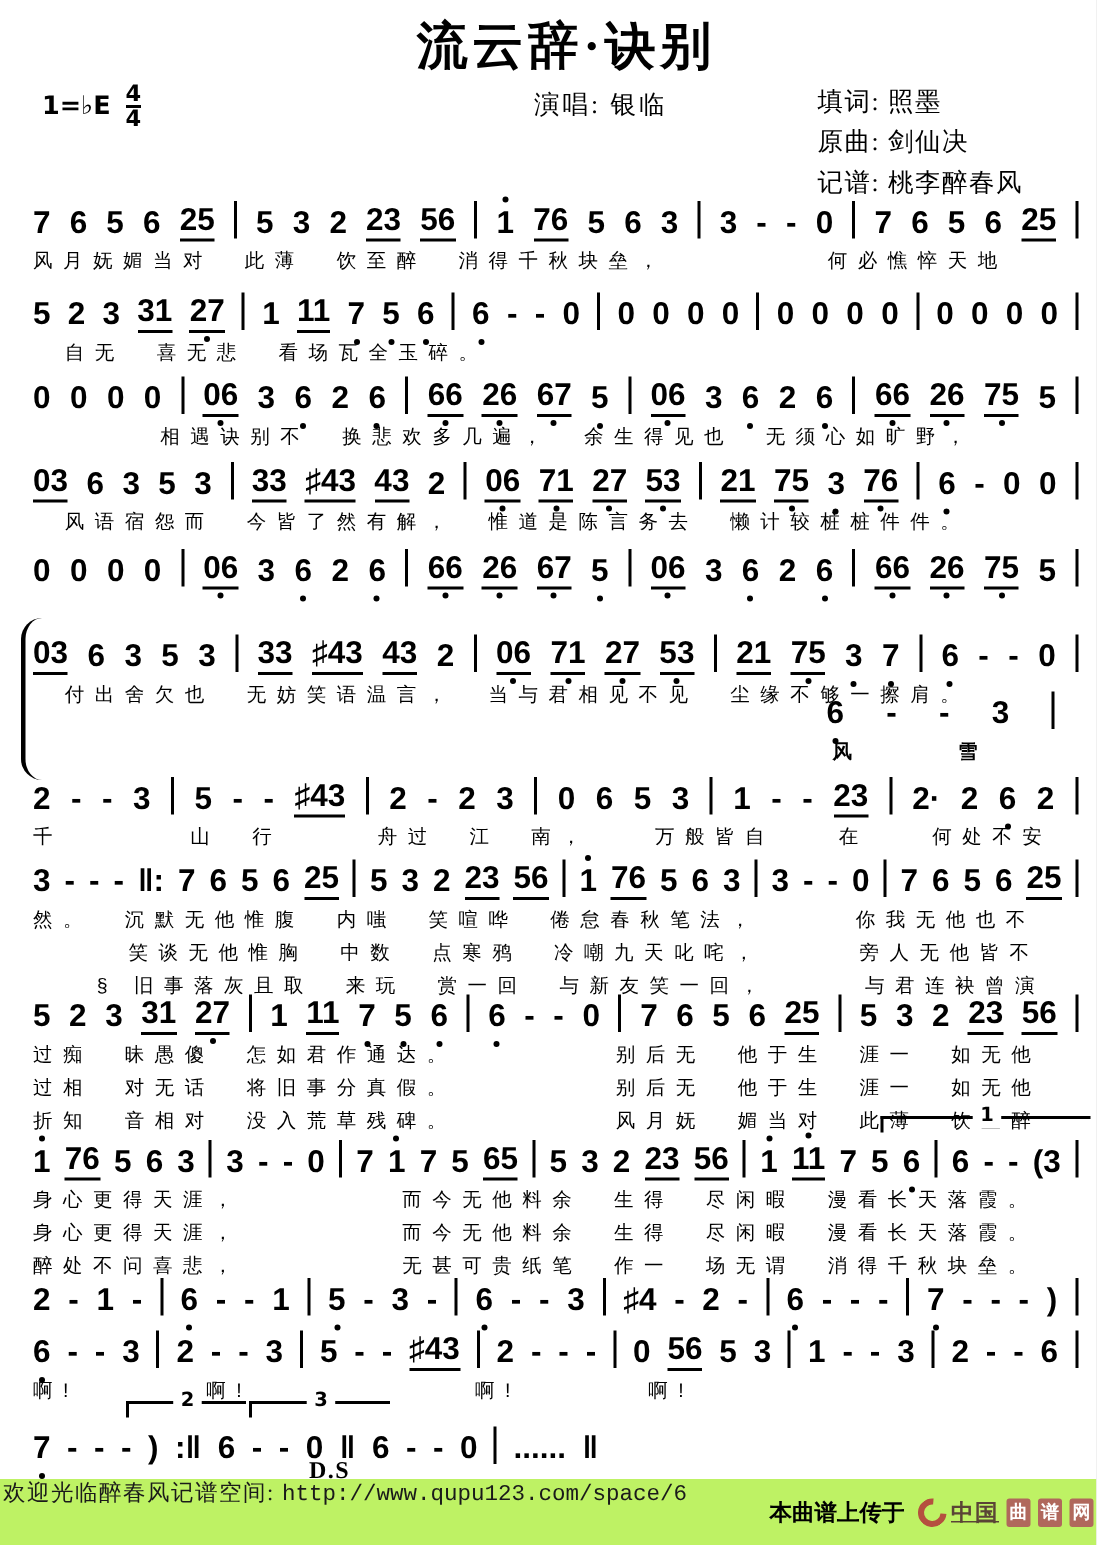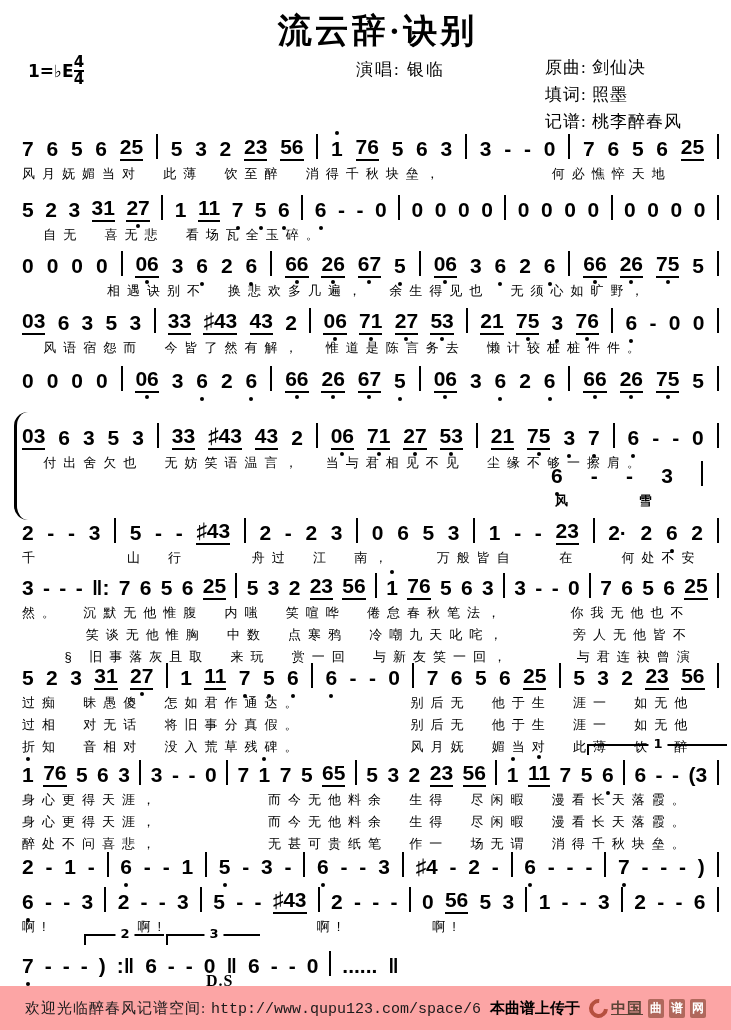--- a/index.html
+++ b/index.html
@@ -2,21 +2,21 @@
 <html><head>
 <meta charset="utf-8">
 <style>
   html,body{margin:0;padding:0;background:#e8e8e8;}
   .sheet{position:relative;width:731px;height:1030px;background:#ffffff;color:#000;
          font-family:"Liberation Sans",sans-serif;overflow:hidden;margin:0 auto;}
 
   
   .title{position:absolute;top:8px;left:12px;width:100%;text-align:center;
          font:bold 34px "Liberation Serif",serif;letter-spacing:3px;}
-  .keysig{position:absolute;left:28px;top:55px;display:flex;align-items:center;
+  .keysig{position:absolute;left:28px;top:55px;display:flex;align-items:center;gap:10px;
           font:bold 17px "DejaVu Sans",sans-serif;}
   .frac{display:inline-flex;flex-direction:column;align-items:center;
         font:bold 15px "DejaVu Sans",sans-serif;line-height:15px;}
   .frac .btm{border-top:2px solid #000;}
   .singer{position:absolute;left:356px;top:58px;font:17px "Liberation Serif",serif;letter-spacing:2px;}
   .credits{position:absolute;left:545px;top:54px;font:17px "Liberation Serif",serif;
            line-height:27px;letter-spacing:1px;}
 
   
   .system{position:absolute;left:22px;right:12px;}
@@ -39,22 +39,22 @@
 
   .brace{position:absolute;width:12px;border-left:3px solid #000;
          border-radius:14px 0 0 14px;}
 
   .volta{position:absolute;border-top:2px solid #000;border-left:2px solid #000;height:9px;}
   .volta span{position:absolute;top:-10px;left:50%;transform:translateX(-50%);
         background:#fff;padding:0 5px;font:bold 13px "DejaVu Sans",sans-serif;line-height:16px;}
   .ds{position:absolute;font:bold 16px "Liberation Serif",serif;letter-spacing:1px;}
 
   
-  .footer{position:absolute;left:0;right:0;bottom:0;height:44px;background:#fca5a5;
-          display:flex;align-items:center;justify-content:space-between;padding:0 25px;}
+  .footer{position:absolute;left:0;right:0;bottom:0;height:44px;background:#bef264;
+          display:flex;justify-content:space-between;padding:0 2px;}
   .footer-left{font:15px "Liberation Serif",serif;color:#1a1a1a;letter-spacing:1px;}
   .footer-left a{color:#1a1a1a;text-decoration:none;font-family:"Liberation Mono",monospace;
                  letter-spacing:0;}
   .footer-right{display:flex;align-items:center;gap:3px;
                 font:bold 15px "Liberation Sans",sans-serif;}
   .upload-note{color:#000;margin-right:6px;font-family:Liberation Mono, monospace;}
   .logo-icon{width:11px;height:11px;border:4px solid #b5503f;border-right-color:transparent;
              border-radius:50%;transform:rotate(-40deg);display:inline-block;}
   .site-cn{color:#5a4436;font-weight:bold;letter-spacing:1px;text-decoration:underline;}
   .sitebox{background:#b0685c;color:#fff;font:bold 12px "Liberation Sans",sans-serif;
@@ -68,22 +68,22 @@
   <div class="title">流云辞·诀别</div>
   <div class="keysig">
     <span>1=♭E</span>
     <span class="frac">
       <span>4</span>
       <span class="btm">4</span>
     </span>
   </div>
   <div class="singer">演唱: 银临</div>
   <div class="credits">
+    <div>填词: 照墨</div>
     <div>原曲: 剑仙决</div>
-    <div>填词: 照墨</div>
     <div>记谱: 桃李醉春风</div>
   </div>
 
   <div class="system" style="top:131px">
     <div class="notes">
         <span class="note">7</span>
         <span class="note">6</span>
         <span class="note">5</span>
         <span class="note">6</span>
         <span class="note beam">25</span>

